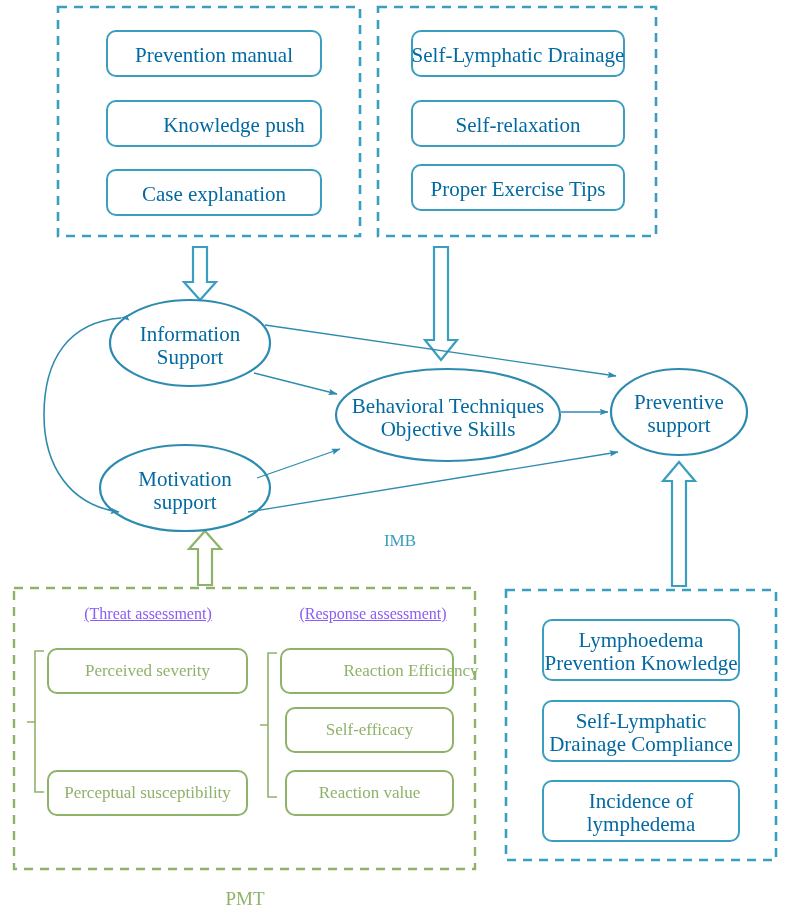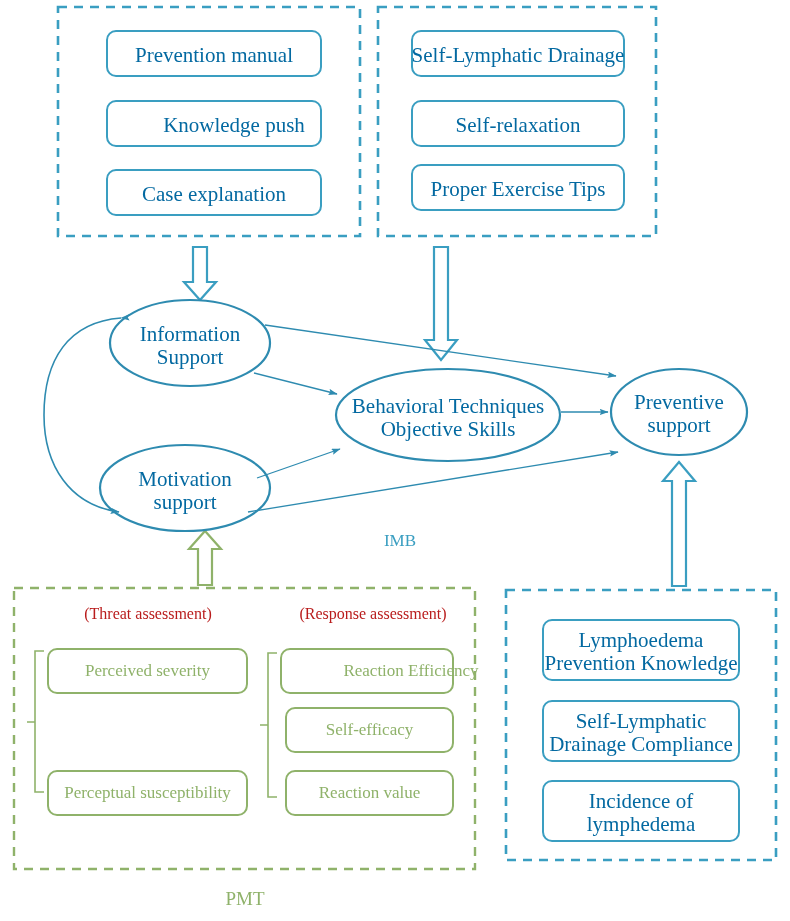--- a/index.html
+++ b/index.html
@@ -4,21 +4,21 @@
 <style>
   html,body{margin:0;padding:0;background:#ffffff;}
   body{width:790px;height:921px;position:relative;overflow:hidden;
        font-family:"Liberation Serif","DejaVu Serif",serif;}
   #stage{position:absolute;left:0;top:0;width:790px;height:921px;}
   svg.layer{position:absolute;left:0;top:0;width:790px;height:921px;overflow:visible;}
   .lbl{position:absolute;text-align:center;line-height:1.18;
        font-family:"Liberation Serif","DejaVu Serif",serif;}
   .node-text{color:#0369a1;font-size:21px;}
   .node-text-grn{color:#8fb26a;font-size:17px;}
-  .group-cap{color:#b91c1c;font-size:16px;}
+  .group-cap{color:#8b5cf6;font-size:16px;text-decoration:underline;}
   .model-tag{color:#3a9ec1;font-size:17px;}
   .model-tag-grn{color:#8fb26a;font-size:19px;}
 </style>
 </head>
 <body>
 
 <div id="stage">
 
   <svg class="layer" viewBox="0 0 790 921">
     <defs>

